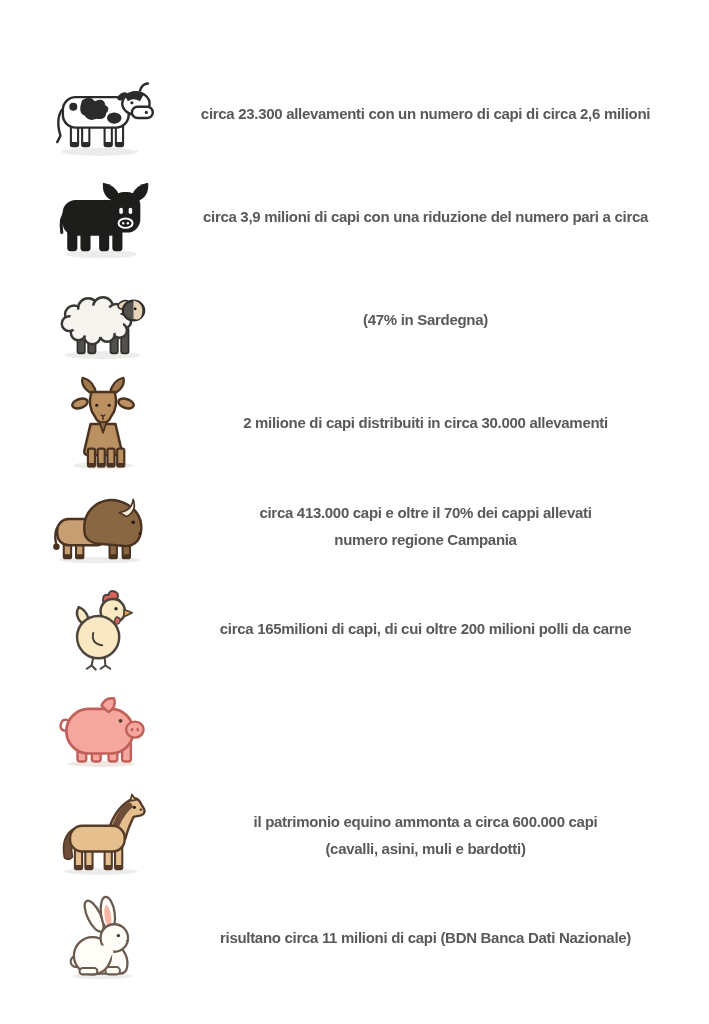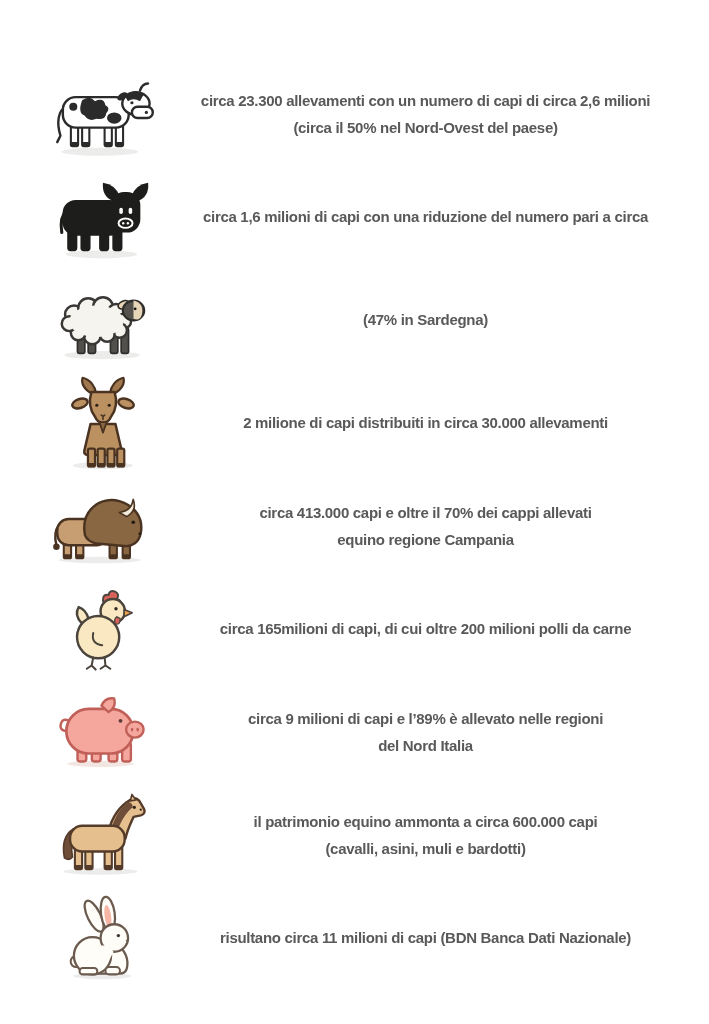--- a/index.html
+++ b/index.html
@@ -42,21 +42,20 @@
         <ellipse cx="107" cy="40" rx="17" ry="14" fill="#ffffff" stroke="#2b2b2b" stroke-width="3"></ellipse>
         <rect x="102" y="44" width="26" height="14" rx="7" fill="#ffffff" stroke="#2b2b2b" stroke-width="3"></rect>
         <path d="M93 30 q12 -9 24 -2 l-5 9 q-8 -5 -15 0 z" fill="#2b2b2b"></path>
         <ellipse cx="90" cy="31" rx="7" ry="4" fill="#2b2b2b" transform="rotate(-35 90 31)"></ellipse>
         <circle cx="102" cy="39" r="2" fill="#2b2b2b"></circle>
         <circle cx="120" cy="51" r="2" fill="#2b2b2b"></circle>
       </svg>
     </div>
     <div class="text-cell">
       <div class="line">circa 23.300 allevamenti con un numero di capi di circa 2,6 milioni</div>
-      <div class="line">(circa il 50% nel Nord-Ovest del paese)</div>
     </div>
   </div>
 
   <div class="row">
     <div class="icon-cell">
       <svg width="94" height="84" viewBox="0 0 120 108">
         <ellipse cx="58" cy="102" rx="46" ry="5" fill="#ececea"></ellipse>
         <path d="M13 46 q-9 8 -6 28" fill="none" stroke="#1d1d1b" stroke-width="4" stroke-linecap="round"></path>
         <g fill="#1d1d1b">
           <rect x="14" y="62" width="13" height="36" rx="4"></rect>
@@ -69,21 +68,21 @@
           <rect x="70" y="22" width="38" height="52" rx="17"></rect>
         </g>
         <rect x="81" y="42" width="4.5" height="8" rx="2.2" fill="#ffffff"></rect>
         <rect x="93" y="42" width="4.5" height="8" rx="2.2" fill="#ffffff"></rect>
         <ellipse cx="89" cy="62" rx="9" ry="6" fill="none" stroke="#ffffff" stroke-width="2.5"></ellipse>
         <circle cx="86" cy="62" r="1.5" fill="#ffffff"></circle>
         <circle cx="92" cy="62" r="1.5" fill="#ffffff"></circle>
       </svg>
     </div>
     <div class="text-cell">
-      <div class="line">circa 1,6 milioni di capi con una riduzione del numero pari a circa</div>
+      <div class="line">circa 3,9 milioni di capi con una riduzione del numero pari a circa</div>
     </div>
   </div>
 
   <div class="row">
     <div class="icon-cell">
       <svg width="104" height="80" viewBox="0 0 126 97">
         <ellipse cx="62" cy="91" rx="46" ry="5" fill="#ececea"></ellipse>
         <g fill="#52504d" stroke="#2f2d2b" stroke-width="2">
           <rect x="32" y="58" width="9" height="31" rx="2"></rect>
             <rect x="45" y="58" width="9" height="31" rx="2"></rect>
@@ -171,21 +170,21 @@
         </g>
         <rect x="10" y="38" width="62" height="32" rx="14" fill="#c79e72" stroke="#4b3322" stroke-width="3"></rect>
         <path d="M44 58 C38 26 64 10 86 16 C106 22 116 38 112 56 C110 66 102 72 92 71 L58 68 C50 66 46 63 44 58 z" fill="#8a6743" stroke="#4b3322" stroke-width="3" stroke-linejoin="round"></path>
         <path d="M86 30 Q101 28 103 14 Q108 28 95 35 z" fill="#f3ead9" stroke="#4b3322" stroke-width="2" stroke-linejoin="round"></path>
         <circle cx="103" cy="42" r="2.2" fill="#241a12"></circle>
         <circle cx="111" cy="56" r="1.6" fill="#241a12"></circle>
       </svg>
     </div>
     <div class="text-cell">
       <div class="line">circa 413.000 capi e oltre il 70% dei cappi allevati</div>
-      <div class="line">equino regione Campania</div>
+      <div class="line">numero regione Campania</div>
     </div>
   </div>
 
   <div class="row">
     <div class="icon-cell">
       <svg width="82" height="86" viewBox="0 0 100 106">
         <path d="M50 18 q-1 -8 7 -7 q1 -7 8 -4 q6 3 2 9 q7 1 3 8 l-18 3 z" fill="#d9625b" stroke="#4a443c" stroke-width="2.4" stroke-linejoin="round"></path>
         <path d="M24 46 q-10 -10 -4 -20 q9 3 12 14" fill="#f9e8c2" stroke="#4a443c" stroke-width="3" stroke-linejoin="round"></path>
         <circle cx="62" cy="31" r="15" fill="#f9e8c2" stroke="#4a443c" stroke-width="3"></circle>
         <circle cx="44" cy="63" r="26" fill="#f9e8c2" stroke="#4a443c" stroke-width="3"></circle>
@@ -215,24 +214,20 @@
           <rect x="66" y="58" width="11" height="24" rx="3"></rect>
             <rect x="83" y="58" width="11" height="24" rx="3"></rect>
         </g>
         <rect x="13" y="16" width="84" height="56" rx="28" fill="#f5a69d" stroke="#c06058" stroke-width="3.4"></rect>
         <path d="M57 12 q5 -11 16 -9 q3 11 -7 17 z" fill="#f5a69d" stroke="#c06058" stroke-width="3" stroke-linejoin="round"></path>
         <ellipse cx="99" cy="42" rx="11" ry="10" fill="#f5a69d" stroke="#c06058" stroke-width="3"></ellipse>
         <ellipse cx="95.5" cy="42" rx="1.6" ry="2.4" fill="#c06058"></ellipse>
         <ellipse cx="102.5" cy="42" rx="1.6" ry="2.4" fill="#c06058"></ellipse>
         <circle cx="81" cy="31" r="2.4" fill="#5b3b37"></circle>
       </svg>
-    </div>
-    <div class="text-cell">
-      <div class="line">circa 9 milioni di capi e l’89% è allevato nelle regioni</div>
-      <div class="line">del Nord Italia</div>
     </div>
   </div>
 
   <div class="row">
     <div class="icon-cell">
       <svg width="98" height="84" viewBox="0 0 122 103">
         <ellipse cx="58" cy="97" rx="46" ry="4" fill="#ececea"></ellipse>
         <path d="M24 44 Q8 54 13 80 Q19 84 23 79 Q19 62 30 50 z" fill="#6e4e38" stroke="#543b2a" stroke-width="2"></path>
         <path d="M66 54 C70 34 78 20 90 11 L96 7 C101 4 106 7 108 12 L112 19 C114 23 112 26 108 27 L99 29 C95 38 91 46 89 56 z" fill="#e5c08e" stroke="#543b2a" stroke-width="3" stroke-linejoin="round"></path>
         <path d="M95 9 l2 -8 5 7 z" fill="#e5c08e" stroke="#543b2a" stroke-width="2" stroke-linejoin="round"></path>

